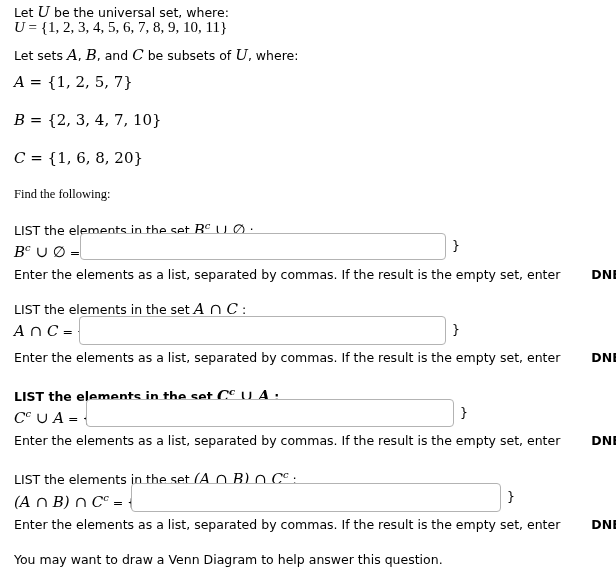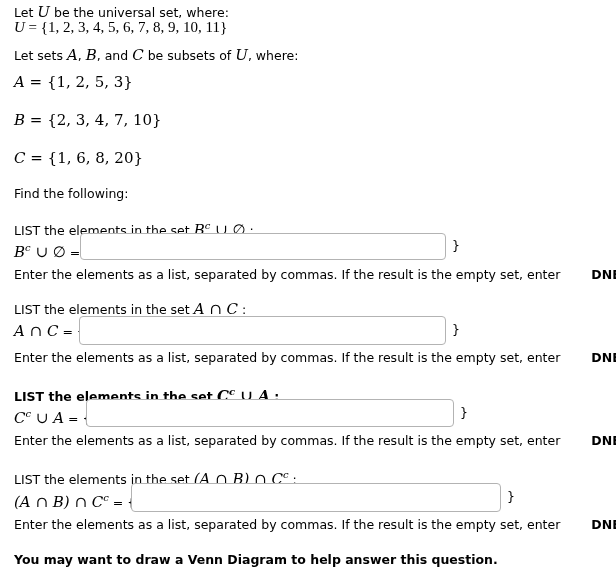--- a/index.html
+++ b/index.html
@@ -63,30 +63,30 @@
   <span>Let </span><span class="math mi">U</span><span> be the universal set, where:</span>
 </div>
 <div class="line math" style="top:17px;font-family:Liberation Serif, serif;">
   <span class="mi">U</span><span> = {1, 2, 3, 4, 5, 6, 7, 8, 9, 10, 11}</span>
 </div>
 <div class="line" style="top:37px;margin-top:8px;">
   <span>Let sets </span><span class="math mi">A</span><span>, </span><span class="math mi">B</span><span>, and </span><span class="math mi">C</span><span> be subsets of </span><span class="math mi">U</span><span>, where:</span>
 </div>
 
 <div class="line math" style="top:72px;">
-  <span class="mi">A</span><span> = {1, 2, 5, 3}</span>
+  <span class="mi">A</span><span> = {1, 2, 5, 7}</span>
 </div>
 <div class="line math" style="top:110px;text-align:right;">
   <span class="mi">B</span><span> = {2, 3, 4, 7, 10}</span>
 </div>
 <div class="line math" style="top:148px;">
   <span class="mi">C</span><span> = {1, 6, 8, 20}</span>
 </div>
 
-<div class="line" style="top:184px;">Find the following:</div>
+<div class="line" style="top:184px;font-family:Liberation Serif, serif;">Find the following:</div>
 
 <div class="line" style="top:216px;">
   <span>LIST the elements in the set </span><span class="math"><span class="mi">B</span><span class="sup">c</span><span> ∪ ∅</span></span><span> :</span>
 </div>
 <div class="line" style="top:238px;">
   <span class="math"><span class="mi">B</span><span class="sup">c</span><span> ∪ ∅</span></span><span> = {</span>
 </div>
 <input type="text" class="answer-input" style="left: 80px; top: 233px; width: 366px;" value="">
 <div class="brace" style="left:452px; top:238px;">}</div>
 <div class="line" style="top:265px;">
@@ -122,13 +122,13 @@
 </div>
 <div class="line" style="top:488px;">
   <span class="math"><span class="mi">(A ∩ B) ∩ C</span><span class="sup">c</span></span><span> = {</span>
 </div>
 <input type="text" class="answer-input" style="left: 131px; top: 483px; width: 370px; height: 29px;" value="">
 <div class="brace" style="left:507px; top:489px;">}</div>
 <div class="line" style="top:515px;">
   <span>Enter the elements as a list, separated by commas. If the result is the empty set, enter </span><span class="bold">DNE</span>
 </div>
 
-<div class="line" style="top:550px;font-weight:bold;">You may want to draw a Venn Diagram to help answer this question.</div>
+<div class="line" style="top:550px;">You may want to draw a Venn Diagram to help answer this question.</div>
 
 </body></html>

